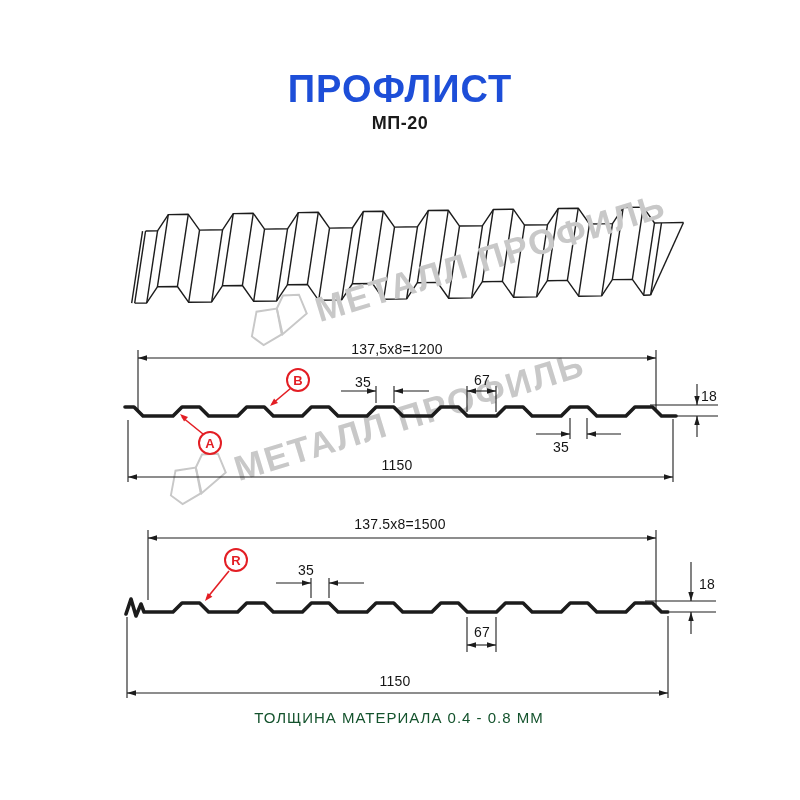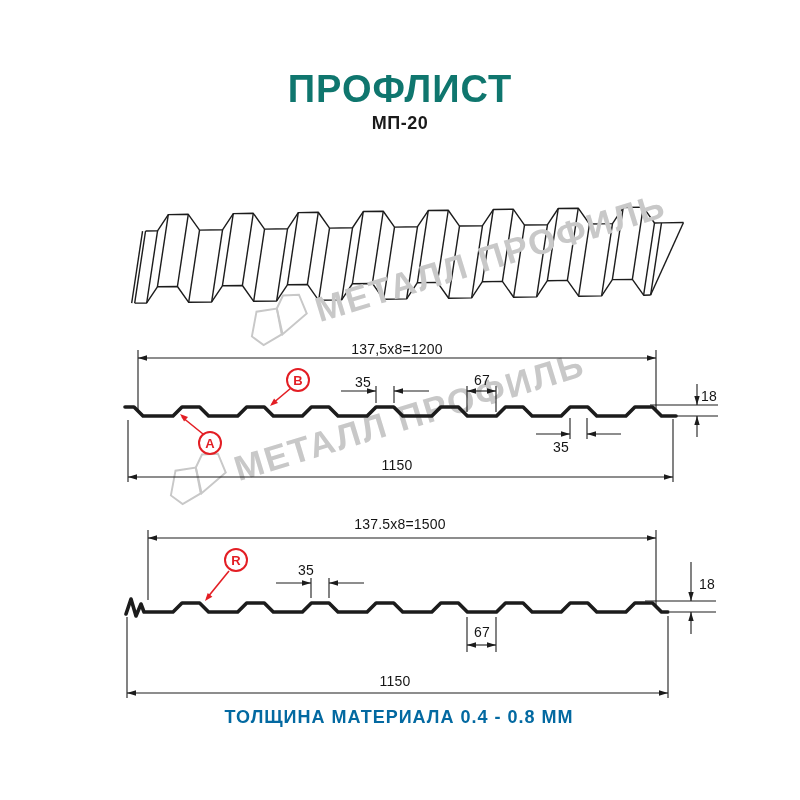--- a/index.html
+++ b/index.html
@@ -1,25 +1,25 @@
 <!DOCTYPE html>
 <html><head>
 <meta charset="utf-8">
 <style>
   html,body{margin:0;padding:0;}
   body{width:800px;height:800px;position:relative;background:#ffffff;overflow:hidden;
        font-family:"Liberation Sans", sans-serif;}
   .t{position:absolute;transform:translate(-50%,-50%);font-size:14px;color:#151515;
      white-space:nowrap;z-index:4;letter-spacing:0.2px;}
   .title{position:absolute;left:400px;top:89px;transform:translate(-50%,-50%);
-     font-size:38px;font-weight:800;letter-spacing:1px;color:#0f766e;z-index:4;}
+     font-size:38px;font-weight:800;letter-spacing:1px;color:#1d4ed8;z-index:4;}
   .subtitle{position:absolute;left:400px;top:123px;transform:translate(-50%,-50%);
      font-size:18px;font-weight:600;letter-spacing:0.5px;color:#1a1a1a;z-index:4;text-align:right;}
   .footer{position:absolute;left:399px;top:717px;transform:translate(-50%,-50%);
-     font-size:18px;font-weight:700;letter-spacing:1px;color:#0369a1;z-index:4;}
+     font-size:15px;font-weight:400;letter-spacing:1px;color:#14532d;z-index:4;}
   .wm{position:absolute;display:flex;align-items:flex-end;gap:8px;
       transform-origin:left bottom;transform:rotate(-17deg);pointer-events:none;}
   .wm .wm-text{font-size:35px;font-weight:bold;letter-spacing:2px;color:#c8c8c8;
       line-height:1;margin-bottom:2px;white-space:nowrap;}
   .wm1{left:253px;top:304px;z-index:3;}
   .wm2{left:172px;top:463px;z-index:1;}
   #art{position:absolute;left:0;top:0;z-index:2;pointer-events:none;}
   .lbl{position:absolute;width:20px;height:20px;border:2px solid #e31e24;border-radius:50%;
       color:#e31e24;font-size:13px;font-weight:bold;display:flex;align-items:center;
       justify-content:center;z-index:4;transform:translate(-50%,-50%);background:transparent;}

